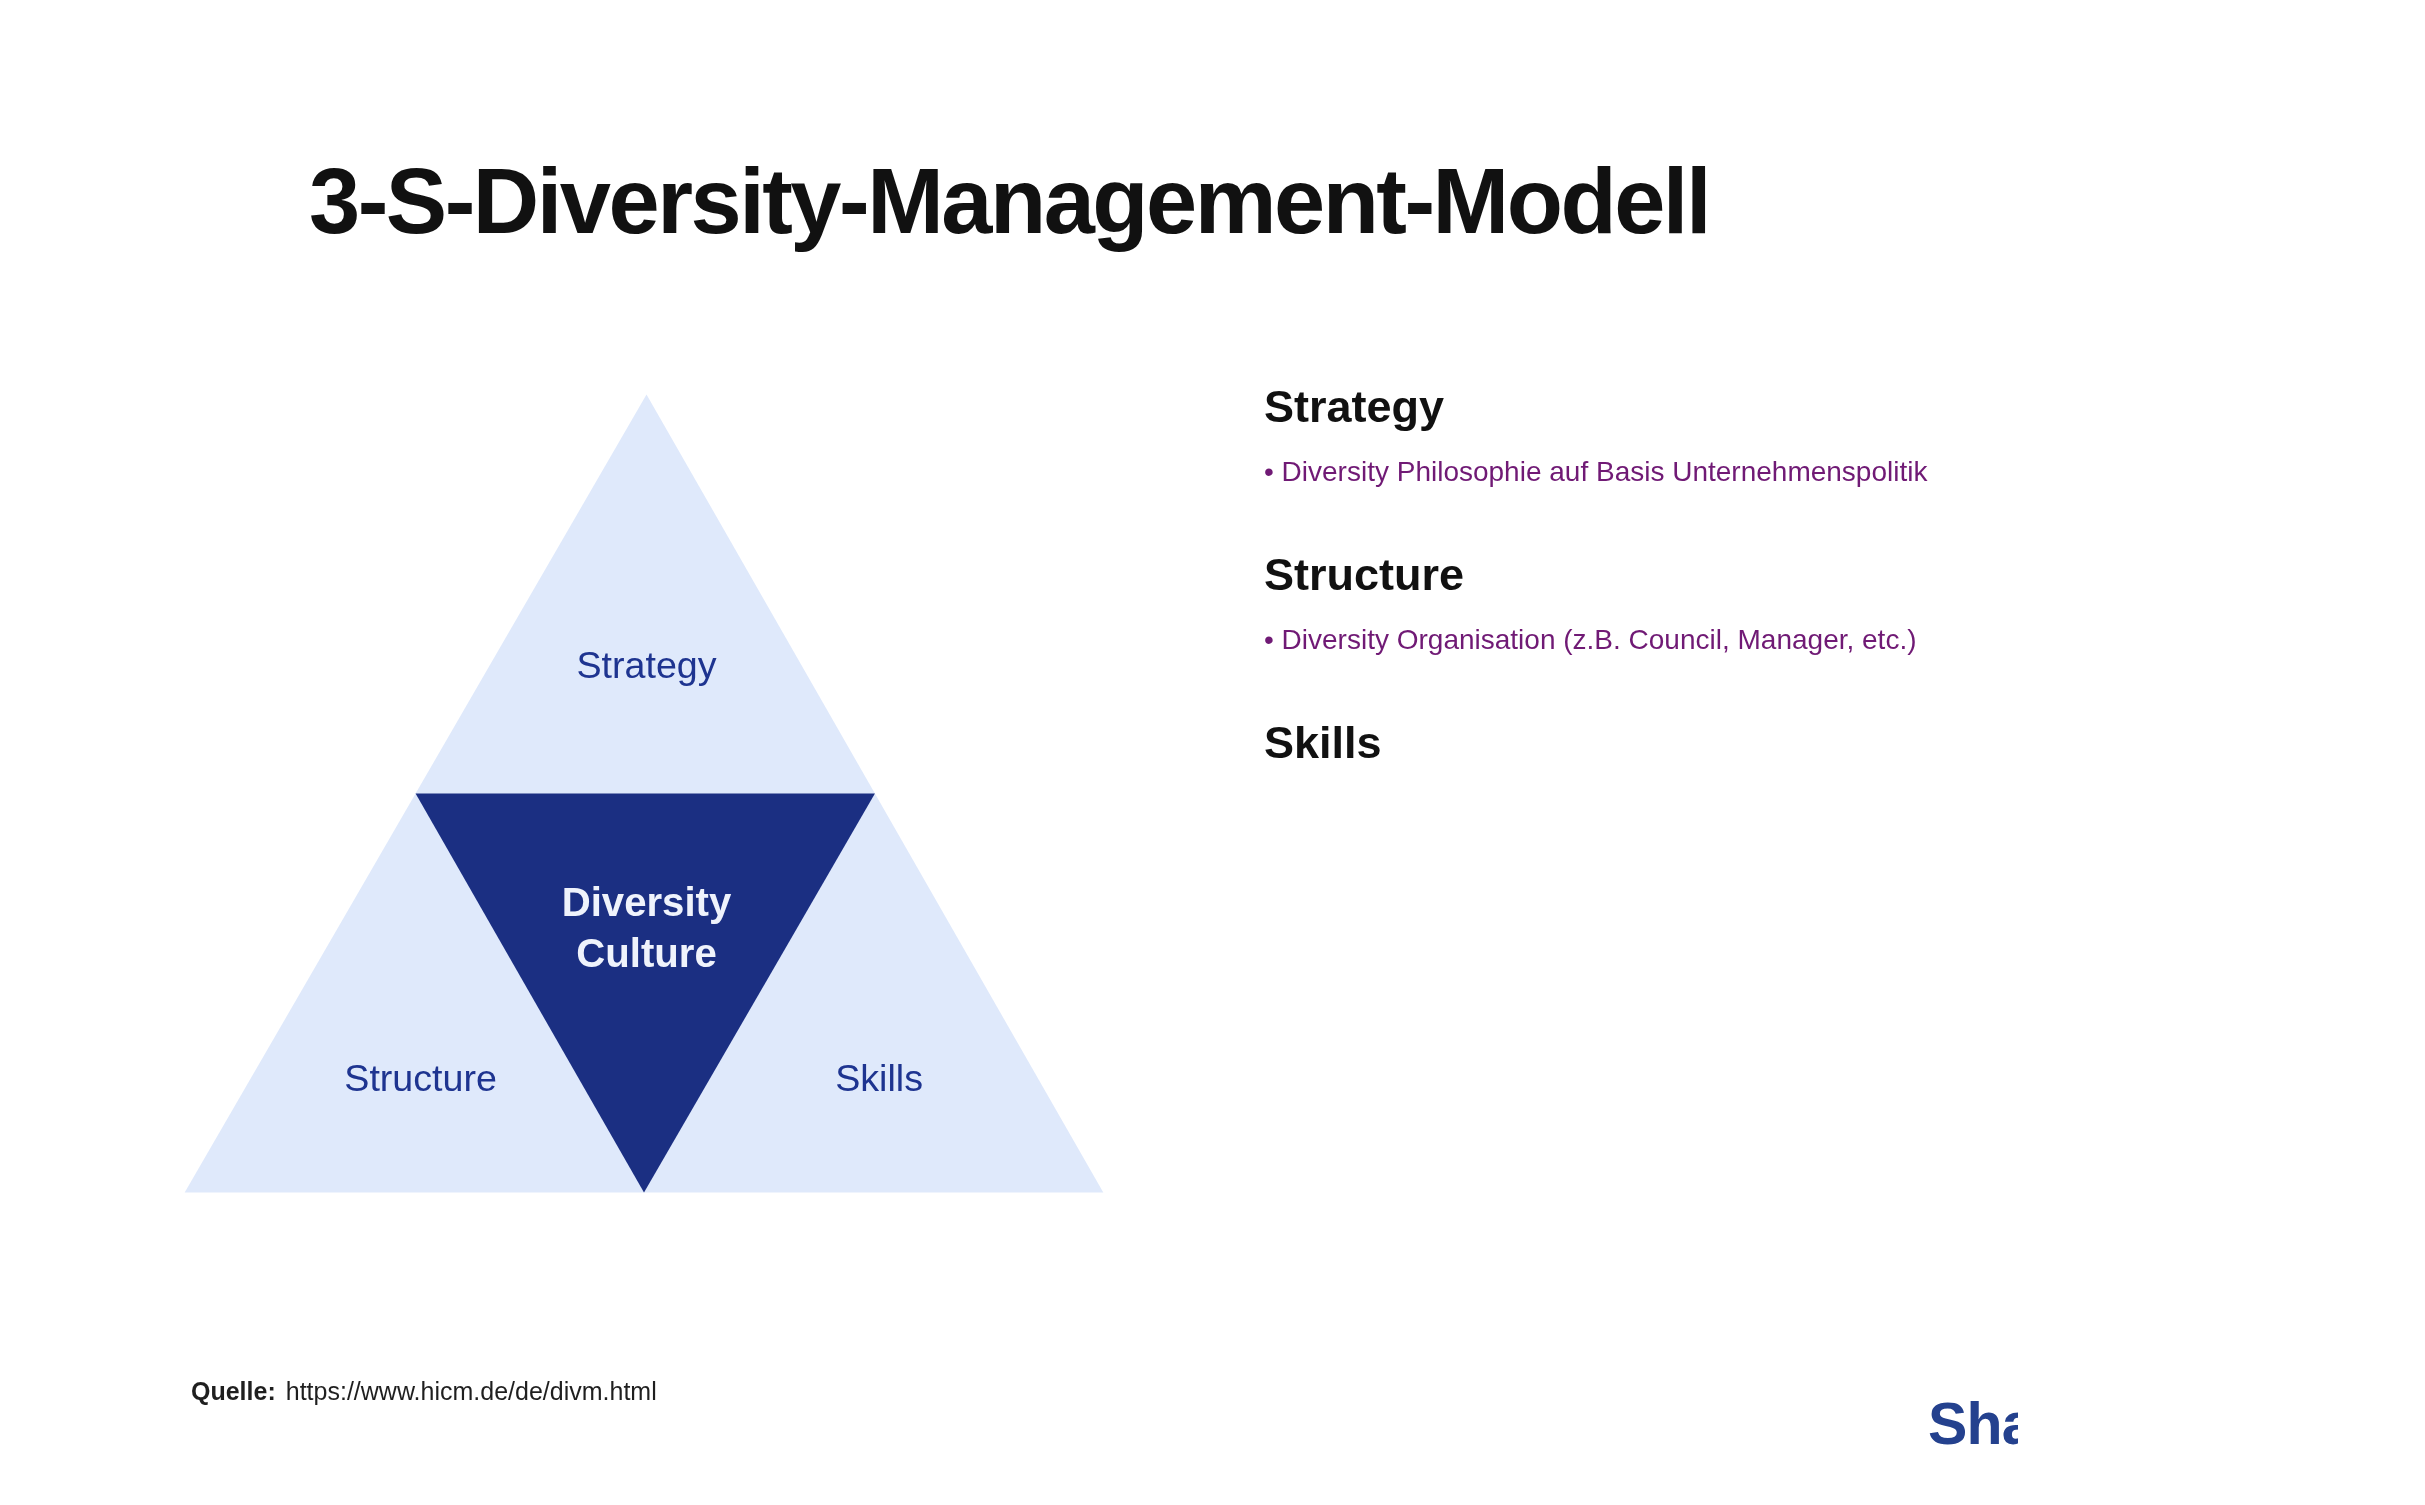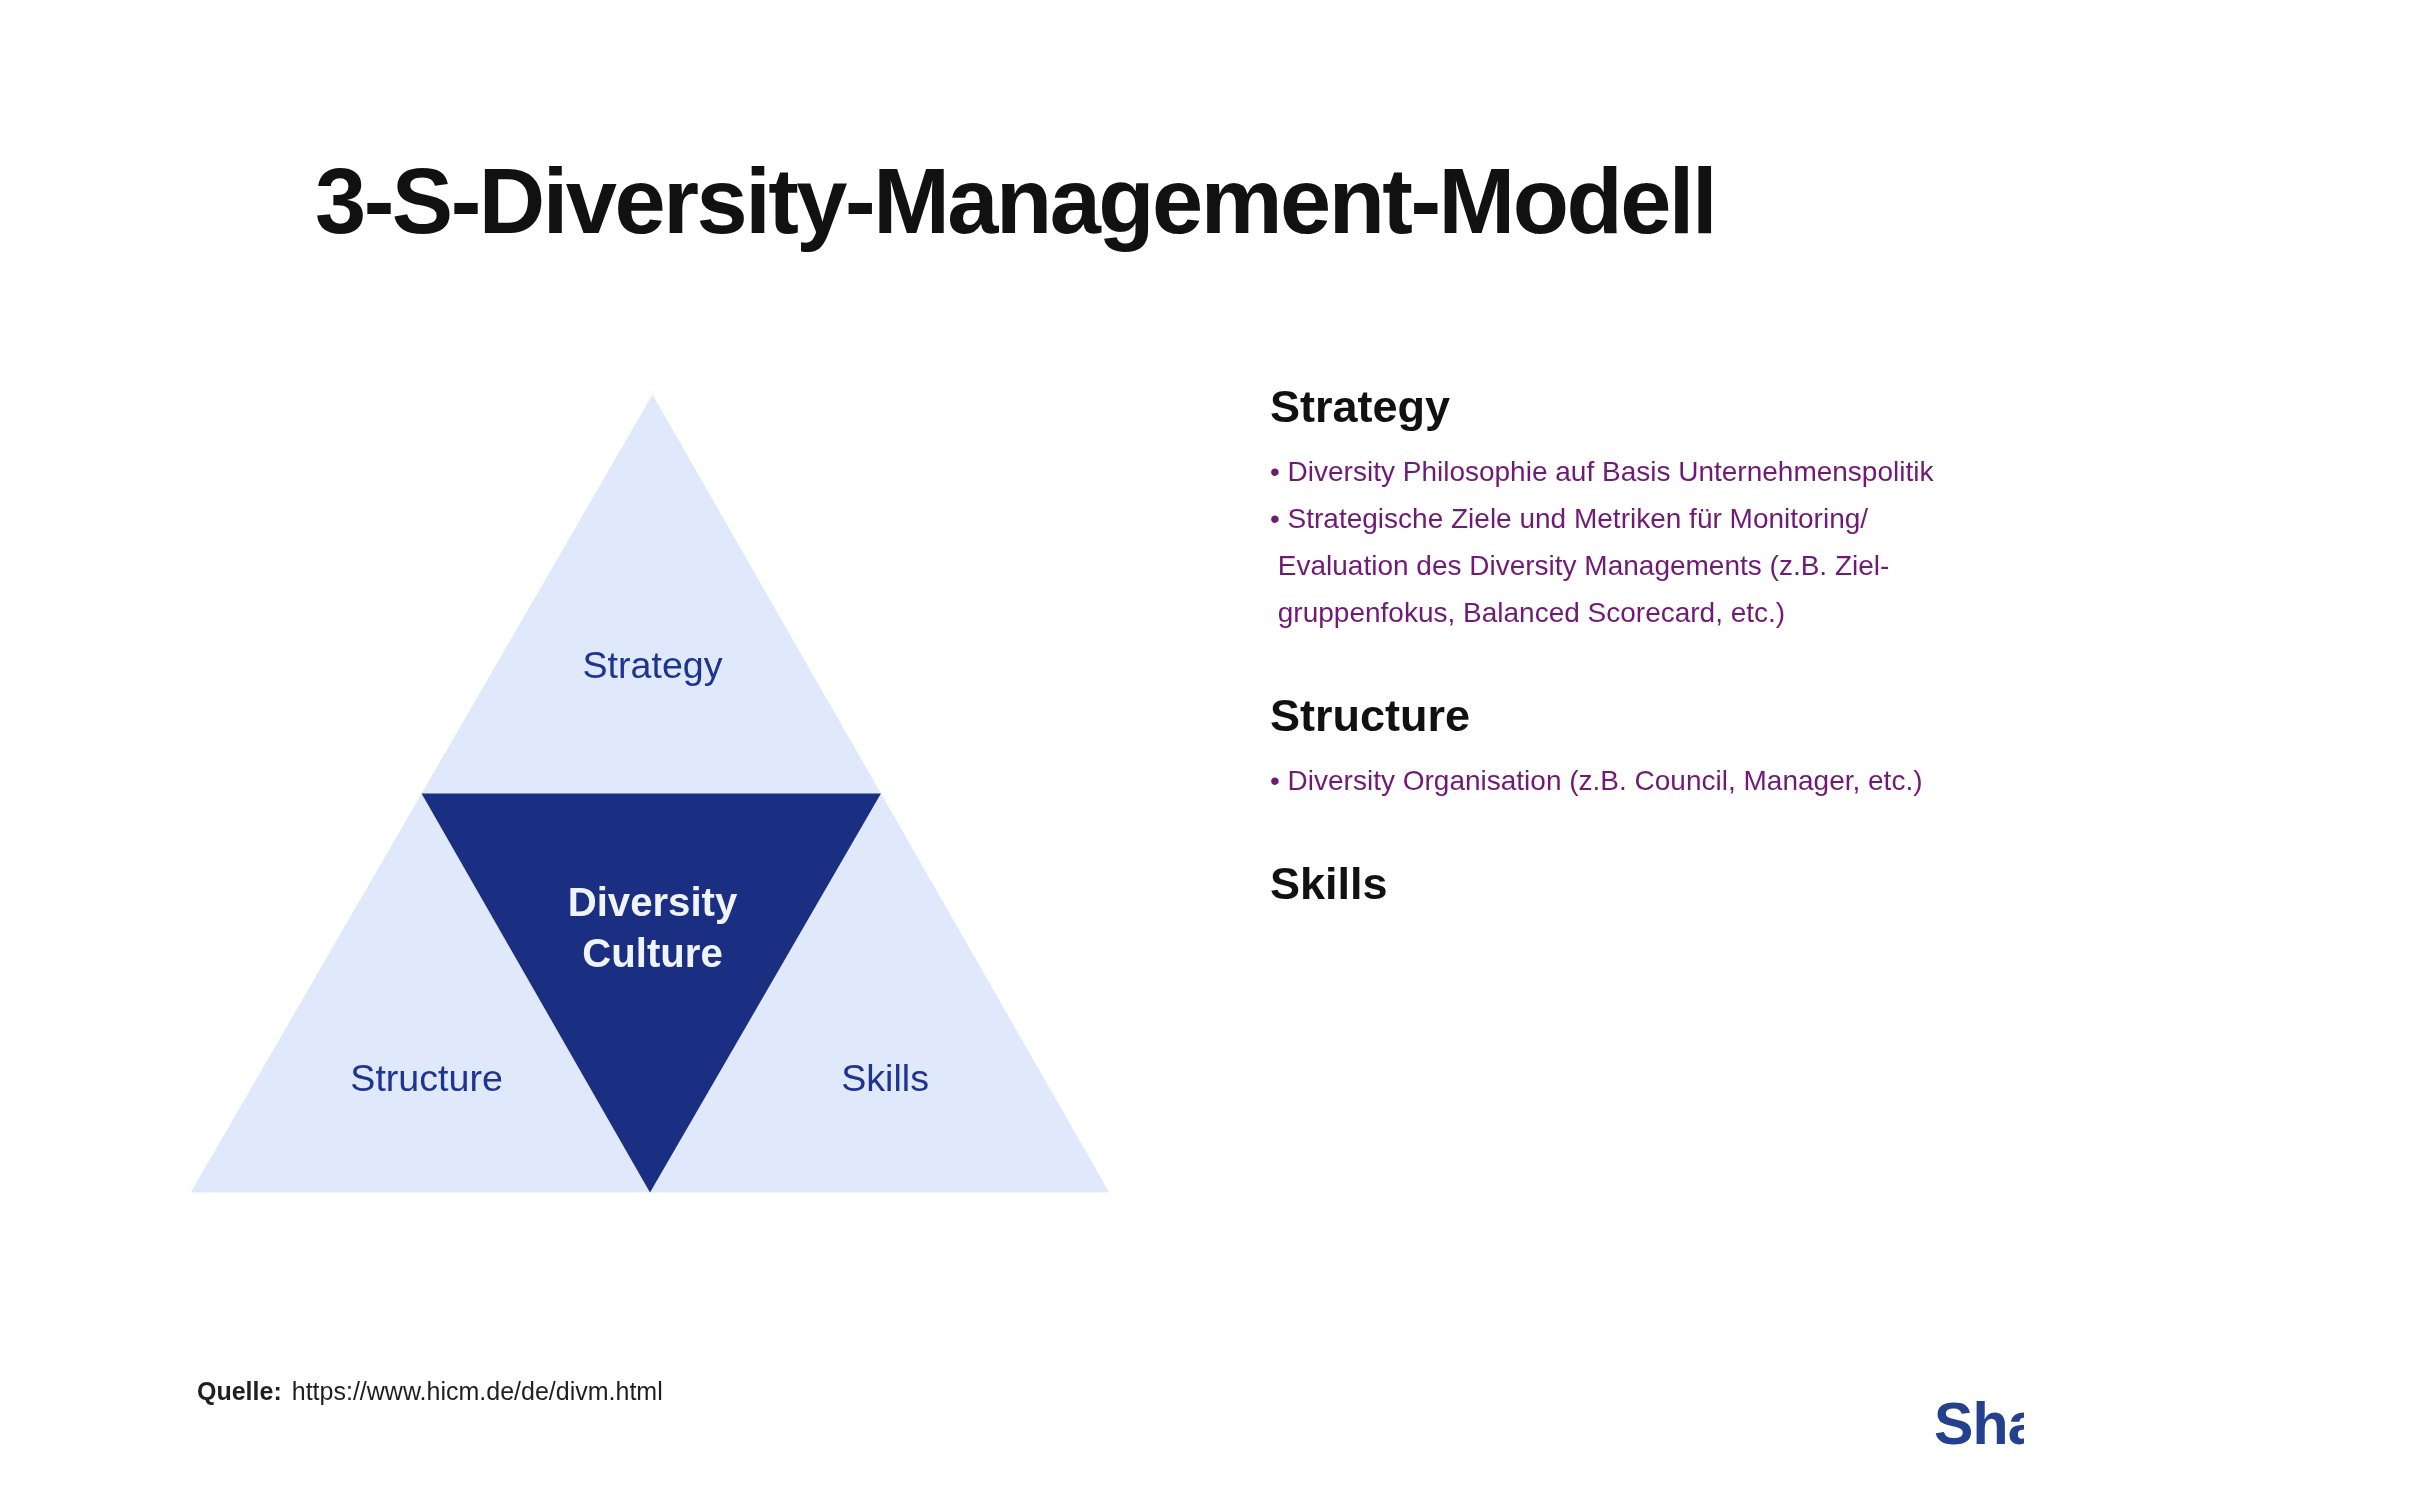--- a/index.html
+++ b/index.html
@@ -7,21 +7,20 @@
     padding: 0;
     background: #ffffff;
     font-family: "Liberation Sans", sans-serif;
   }
   .slide {
     position: relative;
     width: 2018px;
     height: 1506px;
     background: #ffffff;
     overflow: hidden;
-    margin-left: 6px;
   }
   .title {
     position: absolute;
     top: 149px;
     left: 0;
     width: 100%;
     margin: 0;
     text-align: center;
     font-size: 92px;
     font-weight: 700;
@@ -111,23 +110,20 @@
     <text class="tri-center-label" x="603" y="665" text-anchor="middle">Diversity</text>
 
     <text class="tri-center-label" x="603" y="725" text-anchor="middle">Culture</text>
   </svg>
 
   <div class="content">
 
     <div class="section">
       <h2 class="section-title">Strategy</h2>
       <div class="bullet">• Diversity Philosophie auf Basis Unternehmenspolitik</div>
-      <div class="bullet">• Strategische Ziele und Metriken für Monitoring/
- Evaluation des Diversity Managements (z.B. Ziel-
- gruppenfokus, Balanced Scorecard, etc.)</div>
     </div>
 
     <div class="section">
       <h2 class="section-title">Structure</h2>
       <div class="bullet">• Diversity Organisation (z.B. Council, Manager, etc.)</div>
     </div>
 
     <div class="section">
       <h2 class="section-title">Skills</h2>
     </div>

